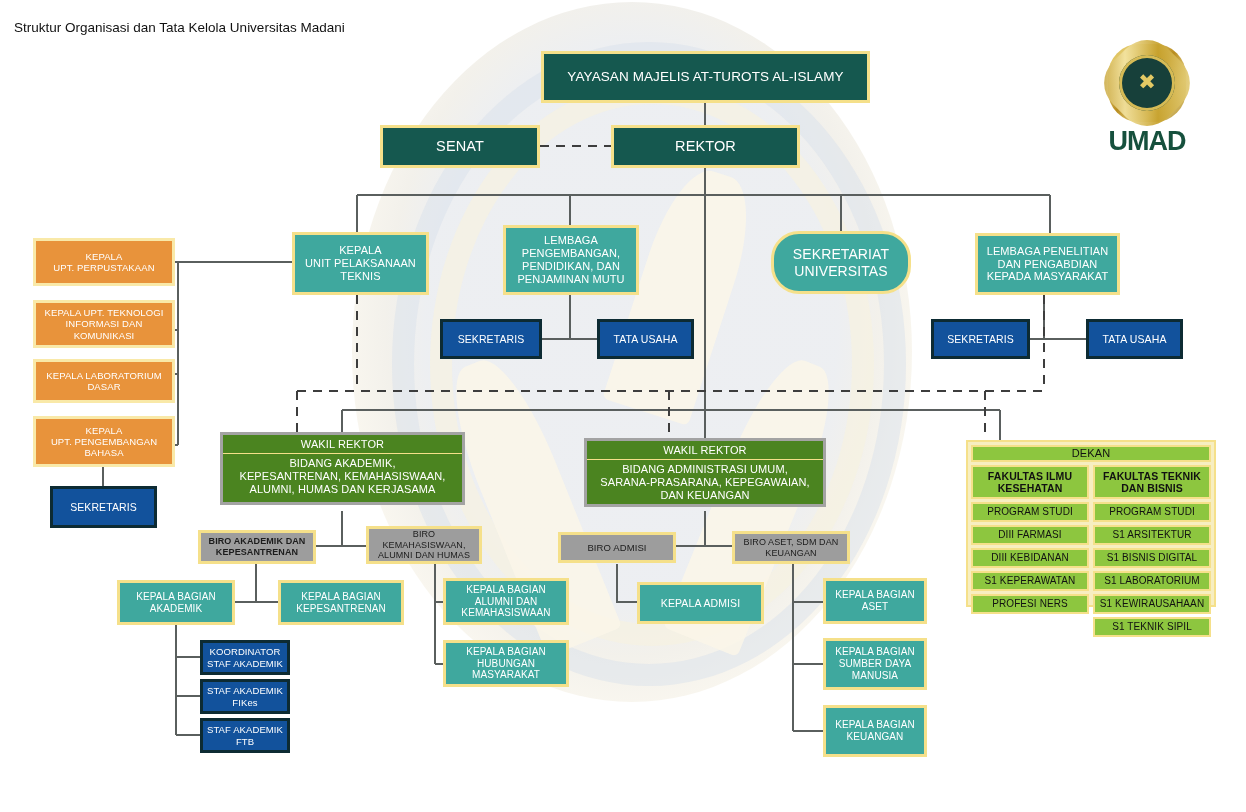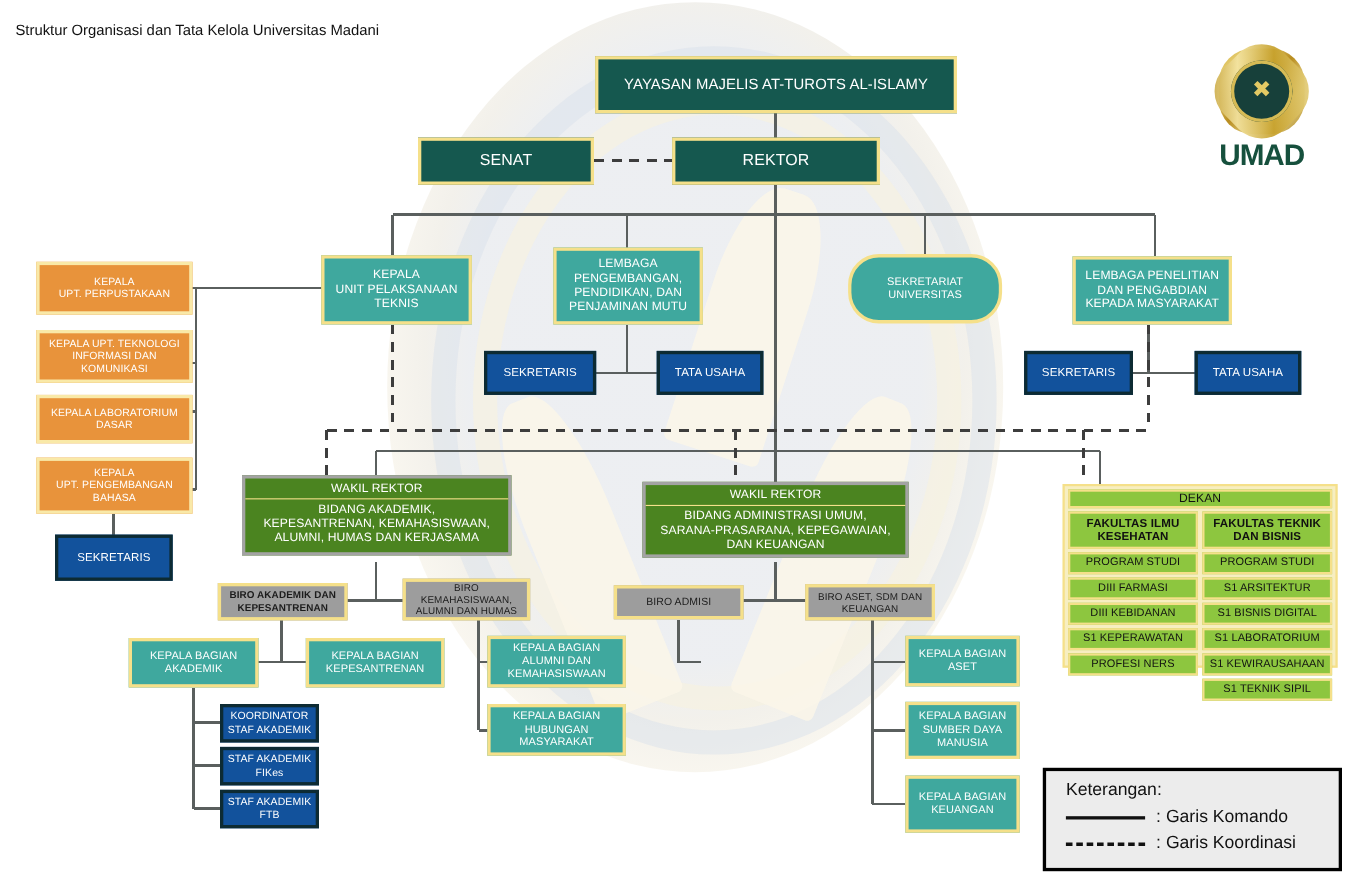--- a/index.html
+++ b/index.html
@@ -199,21 +199,21 @@
 
   <div class="node n-teal" style="left:292px;top:220px;width:137px;height:63px;font-size:11px;">KEPALA
 UNIT PELAKSANAAN
 TEKNIS</div>
 
   <div class="node n-teal" style="left:503px;top:213px;width:136px;height:70px;font-size:11px;">LEMBAGA
 PENGEMBANGAN,
 PENDIDIKAN, DAN
 PENJAMINAN MUTU</div>
 
-  <div class="node n-teal" style="left:771px;top:219px;width:140px;height:63px;font-size:10px;border-radius:28px;">SEKRETARIAT
+  <div class="node n-teal" style="left:771px;top:219px;width:140px;height:63px;font-size:14px;border-radius:28px;">SEKRETARIAT
 UNIVERSITAS</div>
 
   <div class="node n-teal" style="left:975px;top:221px;width:145px;height:62px;font-size:11px;">LEMBAGA PENELITIAN
 DAN PENGABDIAN
 KEPADA MASYARAKAT</div>
 
   <div class="node n-blue" style="left:440px;top:307px;width:102px;height:40px;font-size:10.5px;">SEKRETARIS</div>
 
   <div class="node n-blue" style="left:597px;top:307px;width:97px;height:40px;font-size:10.5px;">TATA USAHA</div>
 
@@ -270,20 +270,21 @@
 KEPESANTRENAN</div>
 
   <div class="node n-teal" style="left:443px;top:566px;width:126px;height:47px;font-size:10px;">KEPALA BAGIAN
 ALUMNI DAN
 KEMAHASISWAAN</div>
 
   <div class="node n-teal" style="left:443px;top:628px;width:126px;height:47px;font-size:10px;">KEPALA BAGIAN
 HUBUNGAN
 MASYARAKAT</div>
 
+  <div class="node n-teal" style="left:637px;top:570px;width:127px;height:42px;font-size:10.5px;">KEPALA ADMISI</div>
 
   <div class="node n-teal" style="left:823px;top:566px;width:104px;height:46px;font-size:10px;">KEPALA BAGIAN
 ASET</div>
 
   <div class="node n-teal" style="left:823px;top:626px;width:104px;height:52px;font-size:10px;">KEPALA BAGIAN
 SUMBER DAYA
 MANUSIA</div>
 
   <div class="node n-teal" style="left:823px;top:693px;width:104px;height:52px;font-size:10px;">KEPALA BAGIAN
 KEUANGAN</div>
@@ -315,25 +316,14 @@
         <div class="node n-lgreen prodi" style="position:relative;left:0;top:0;">PROGRAM STUDI</div>
         <div class="node n-lgreen prodi" style="position:relative;left:0;top:0;">S1 ARSITEKTUR</div>
         <div class="node n-lgreen prodi" style="position:relative;left:0;top:0;">S1 BISNIS DIGITAL</div>
         <div class="node n-lgreen prodi" style="position:relative;left:0;top:0;">S1 LABORATORIUM</div>
         <div class="node n-lgreen prodi" style="position:relative;left:0;top:0;">S1 KEWIRAUSAHAAN</div>
         <div class="node n-lgreen prodi" style="position:relative;left:0;top:0;">S1 TEKNIK SIPIL</div>
       </div>
     </div>
   </div>
 
-  <div id="legend">
-    <div class="lg-title">Keterangan:</div>
-    <div class="lg-row">
-      <span class="lg-solid"></span>
-      <span>: Garis Komando</span>
-    </div>
-    <div class="lg-row">
-      <span class="lg-dash"></span>
-      <span>: Garis Koordinasi</span>
-    </div>
-  </div>
 
 </div>
 
 </body></html>

